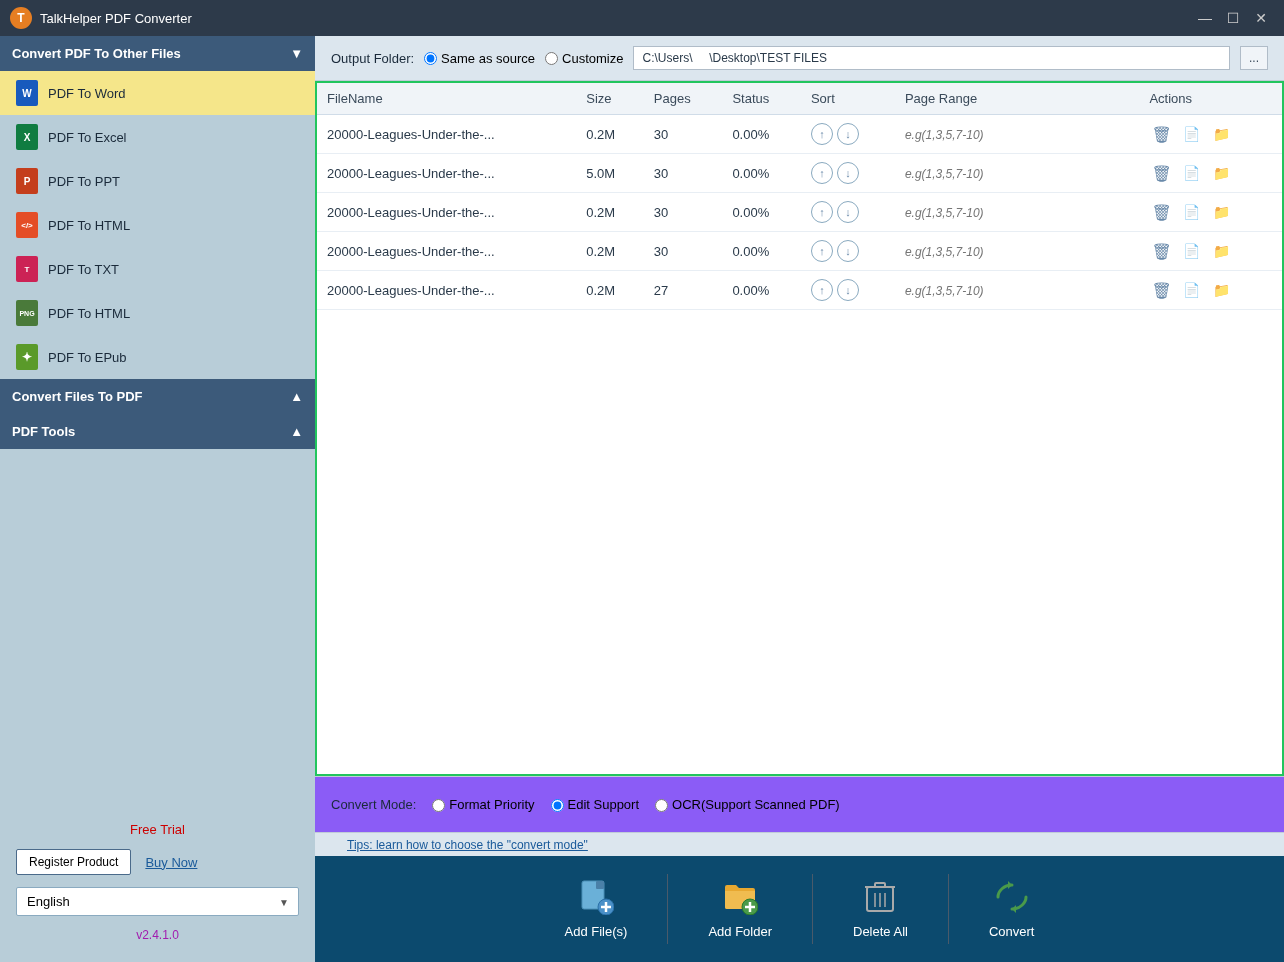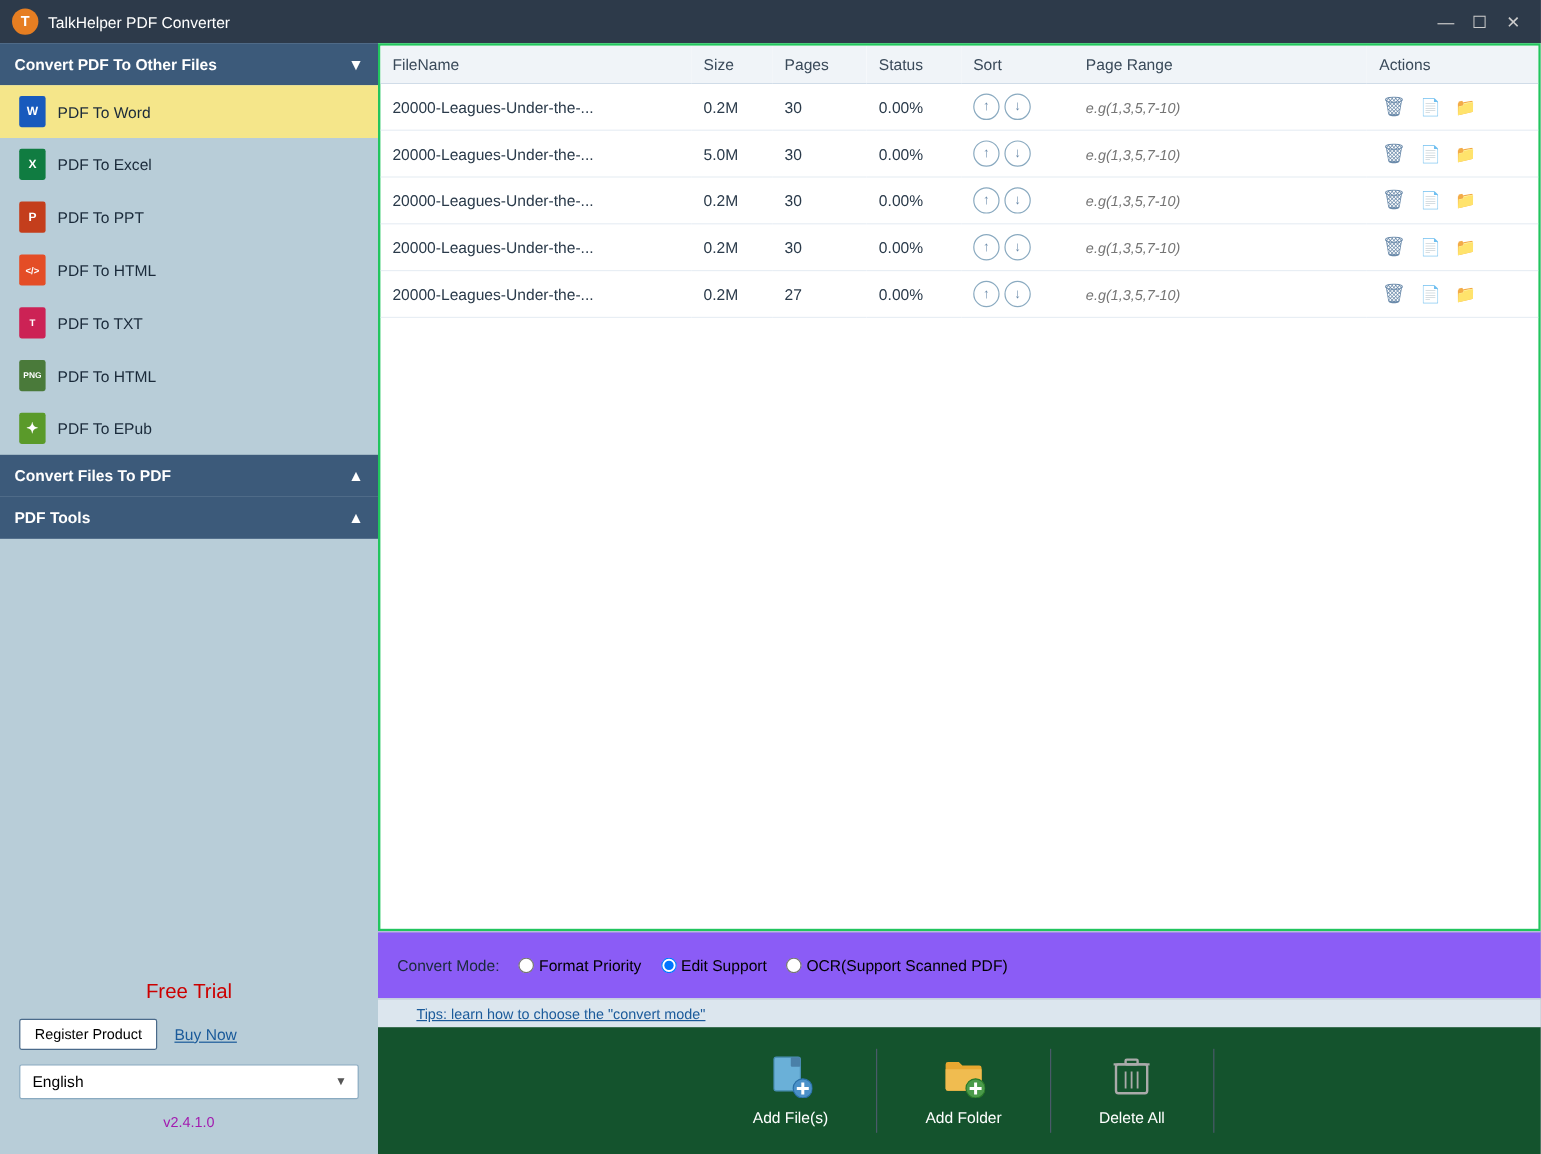--- a/index.html
+++ b/index.html
@@ -83,21 +83,21 @@
     
     .icon-html { background: #e44d26; color: #fff; font-size: 9px; font-weight: bold; border-radius: 2px; width: 22px; height: 26px; display: flex; align-items: center; justify-content: center; }
     
     .icon-txt { background: #cc2255; color: #fff; font-size: 9px; font-weight: bold; border-radius: 2px; width: 22px; height: 26px; display: flex; align-items: center; justify-content: center; }
     
     .icon-image { background: #4a7a3a; color: #fff; font-size: 8px; font-weight: bold; border-radius: 2px; width: 22px; height: 26px; display: flex; align-items: center; justify-content: center; }
     
     .icon-epub { background: #5a9a2a; color: #fff; font-size: 9px; font-weight: bold; border-radius: 2px; width: 22px; height: 26px; display: flex; align-items: center; justify-content: center; }
 
     .sidebar-bottom { flex: 1; display: flex; flex-direction: column; justify-content: flex-end; padding: 20px 16px; gap: 12px; }
-    .free-trial-text { color: #cc0000; font-size: 17px; text-align: center; }
+    .free-trial-text { color: #cc0000; font-size: 13px; text-align: center; }
     .register-row { display: flex; align-items: center; gap: 14px; }
     .register-btn {
       border: 1px solid #4a6a8a; background: #fff;
       padding: 5px 12px; cursor: pointer; font-size: 12px; border-radius: 2px;
     }
     .buy-now-link { color: #1a5a9a; text-decoration: underline; cursor: pointer; font-size: 13px; }
     .lang-select {
       width: 100%; padding: 6px 10px; border: 1px solid #8aaac0;
       background: #fff; border-radius: 2px; font-size: 13px; cursor: pointer;
       appearance: none; -webkit-appearance: none;
@@ -159,27 +159,27 @@
     .action-btn { background: none; border: none; cursor: pointer; color: #6a8aaa; font-size: 16px; padding: 0 2px; }
 
     
     .mode-bar {
       background: #8b5cf6; padding: 20px 16px;
       border-top: 1px solid #c0ccd8;
       display: flex; align-items: center; gap: 16px;
     }
     .mode-label { font-size: 13px; color: #1a2a3a; }
     .mode-options { display: flex; align-items: center; gap: 16px; }
-    .mode-item { display: flex; align-items: center; gap: 4px; font-size: 13px; cursor: pointer; }
+    .mode-item { display: flex; align-items: flex-end; gap: 4px; font-size: 13px; cursor: pointer; }
 
     .tips-link { color: #1a5a9a; text-decoration: underline; cursor: pointer; font-size: 12px; padding: 2px 16px; }
 
     
     .bottom-toolbar {
-      background: #14532d; height: 106px;
+      background: #0c4a6e; height: 106px;
       display: flex; align-items: center; justify-content: center;
       gap: 0;
     }
     .toolbar-btn {
       display: flex; flex-direction: column; align-items: center; justify-content: center;
       gap: 6px; padding: 10px 40px; cursor: pointer; background: transparent; border: none;
       color: #fff; font-size: 13px;
     }
     .toolbar-divider { width: 1px; background: #4a5a6a; height: 70px; }
   </style>
@@ -259,20 +259,35 @@
           <option>Japanese</option>
           <option>Spanish</option>
         </select>
       </div>
       <div class="version-text">v2.4.1.0</div>
     </div>
   </div>
 
   <div class="content-area">
 
+    <div class="output-bar">
+      <span class="output-label">Output Folder:</span>
+      <div class="radio-group">
+        <label class="radio-item">
+          <input type="radio" name="output" checked="" style="">
+          <span>Same as source</span>
+        </label>
+        <label class="radio-item">
+          <input type="radio" name="output" style="">
+          <span>Customize</span>
+        </label>
+      </div>
+      <input type="text" class="path-input" value="C:\Users\     \Desktop\TEST FILES" style="">
+      <button class="browse-btn">...</button>
+    </div>
 
     <div class="table-area">
       <table class="file-table">
         <thead>
           <tr>
             <th>FileName</th>
             <th>Size</th>
             <th>Pages</th>
             <th>Status</th>
             <th>Sort</th>
@@ -458,17 +473,28 @@
             <line x1="12" y1="14" x2="12" y2="28" stroke="#aaa" stroke-width="1.5"></line>
             <line x1="17" y1="14" x2="17" y2="28" stroke="#aaa" stroke-width="1.5"></line>
             <line x1="22" y1="14" x2="22" y2="28" stroke="#aaa" stroke-width="1.5"></line>
           </svg>
         </span>
         <span>Delete All</span>
       </button>
 
       <div class="toolbar-divider"></div>
 
+      <button class="toolbar-btn">
+        <span>
+          <svg width="36" height="36" viewBox="0 0 36 36" fill="none">
+            <path d="M18 6 C10 6 4 12 4 18" stroke="#4a9a4a" stroke-width="3" fill="none" stroke-linecap="round"></path>
+            <path d="M14 2 L18 6 L14 10" fill="#4a9a4a"></path>
+            <path d="M18 30 C26 30 32 24 32 18" stroke="#4a9a4a" stroke-width="3" fill="none" stroke-linecap="round"></path>
+            <path d="M22 34 L18 30 L22 26" fill="#4a9a4a"></path>
+          </svg>
+        </span>
+        <span>Convert</span>
+      </button>
 
     </div>
 
   </div>
 </div>
 
 </body></html>

